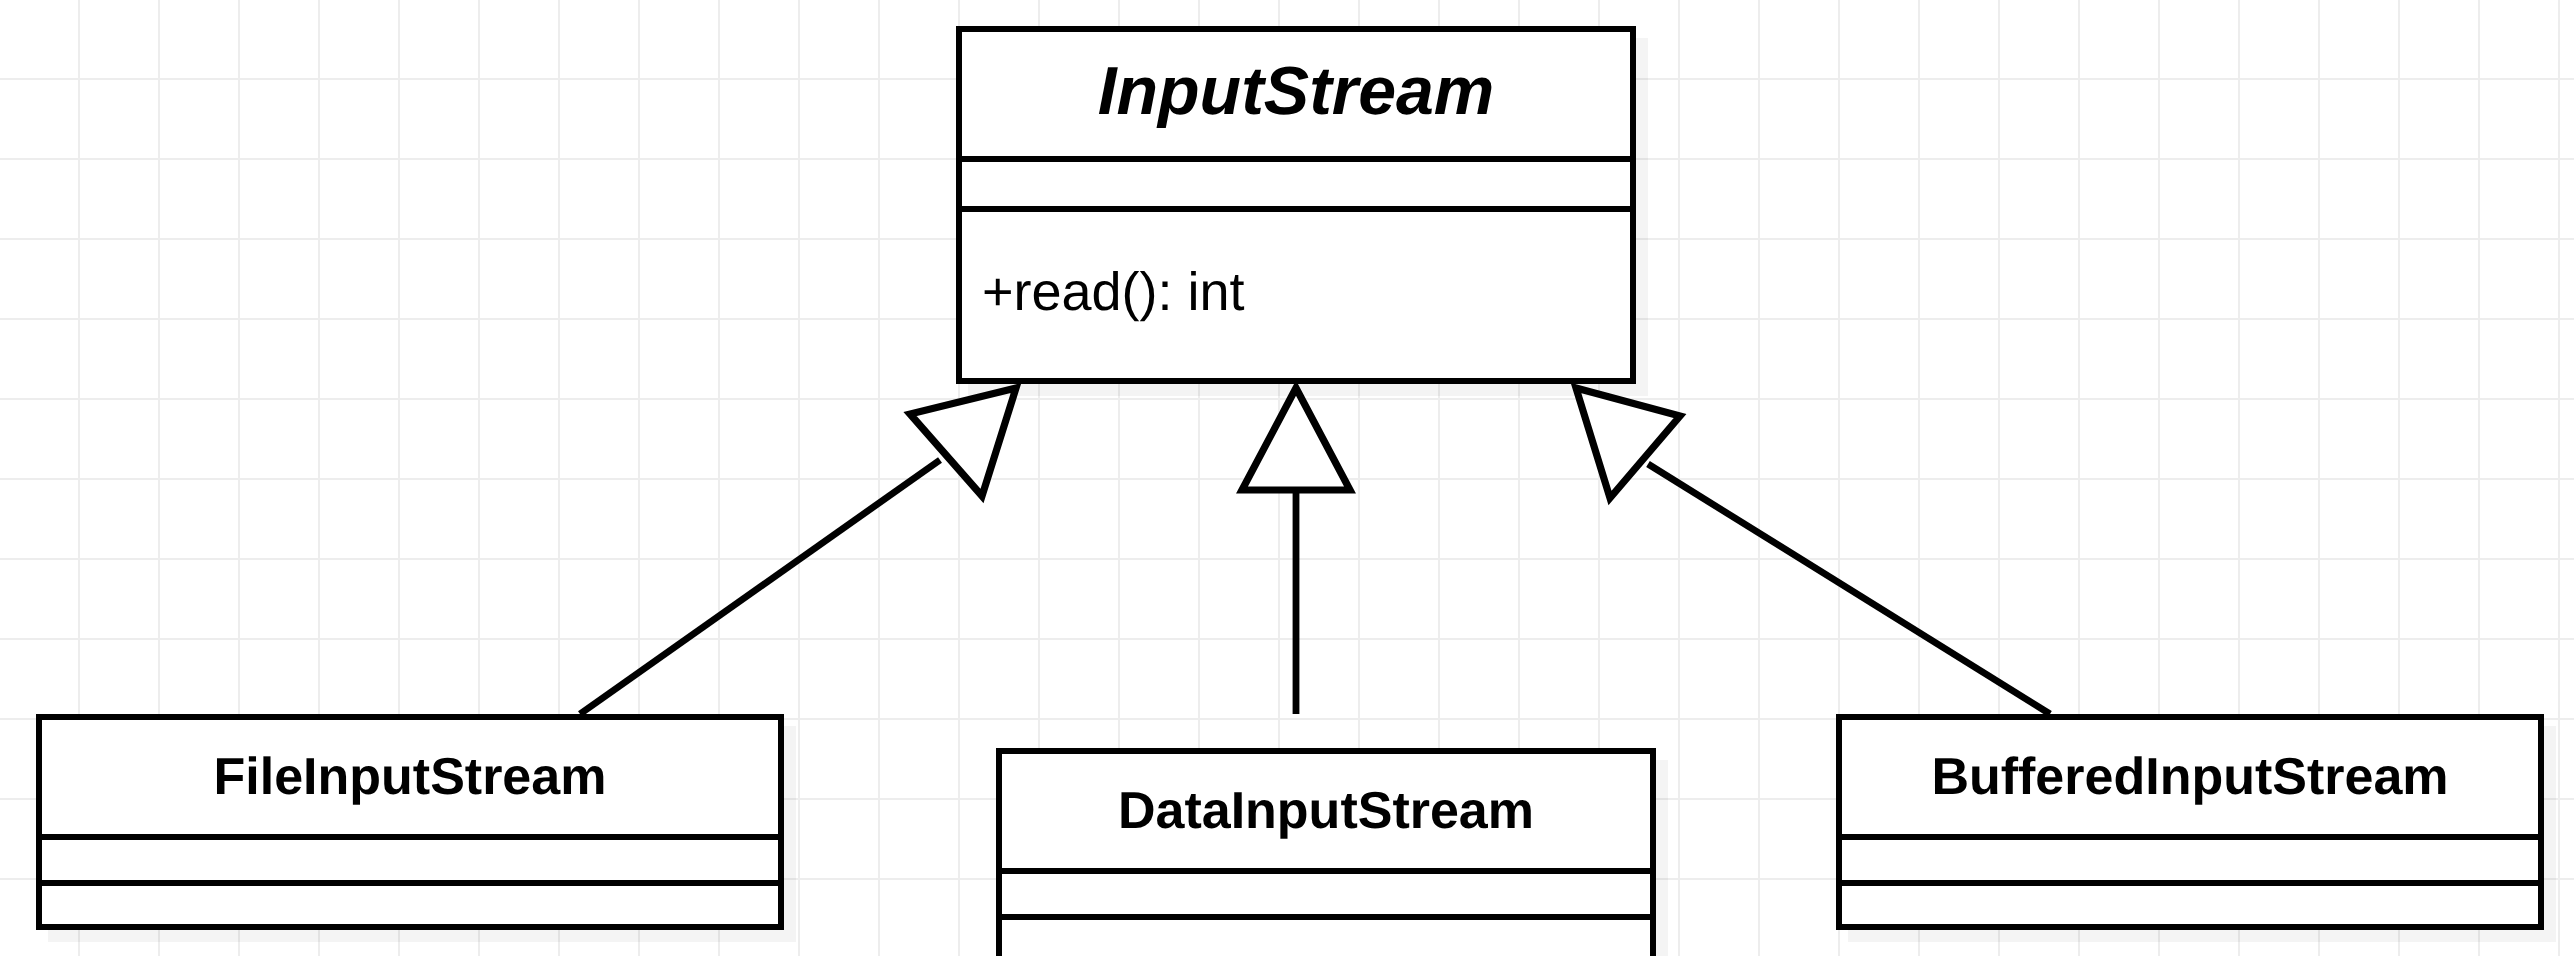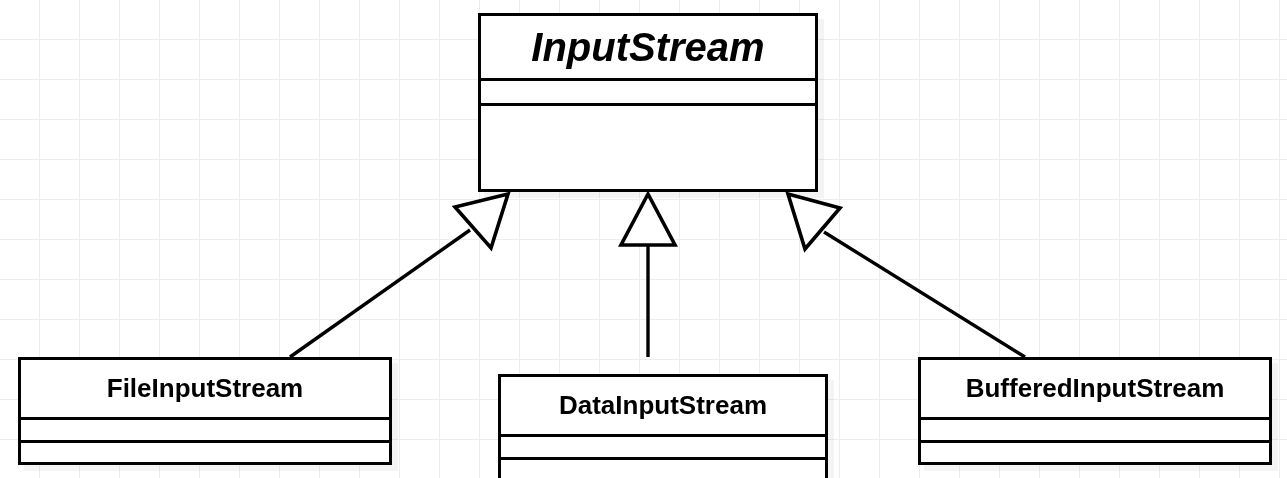--- a/index.html
+++ b/index.html
@@ -75,21 +75,21 @@
     left: 478px;
     top: 13px;
     width: 340px;
     height: 179px;
   }
   #node-inputstream .title-compartment {
     height: 62px;
     justify-content: center;
   }
   #node-inputstream .class-name {
-    font-size: 40px;
+    font-size: 34px;
     font-style: italic;
   }
   #node-inputstream .attrs-compartment {
     height: 25px;
   }
   #node-inputstream .methods-compartment {
     flex: 1;
   }
 
   
@@ -146,20 +146,21 @@
       <polygon points="788,194 840,208 805,249" fill="#ffffff" stroke="#000000" stroke-width="3.6" stroke-linejoin="miter"></polygon>
     </g>
   </svg>
 
   <div class="uml-class parent" id="node-inputstream">
     <div class="compartment title-compartment">
       <div class="class-name abstract">InputStream</div>
     </div>
     <div class="compartment divided attrs-compartment empty"></div>
     <div class="compartment divided methods-compartment member-list">
+      <div class="member">+read(): int</div>
     </div>
   </div>
 
   <div class="uml-class child" id="node-fileinputstream">
     <div class="compartment title-compartment">
       <div class="class-name">FileInputStream</div>
     </div>
     <div class="compartment divided attrs-compartment empty"></div>
     <div class="compartment divided methods-compartment empty"></div>
   </div>

